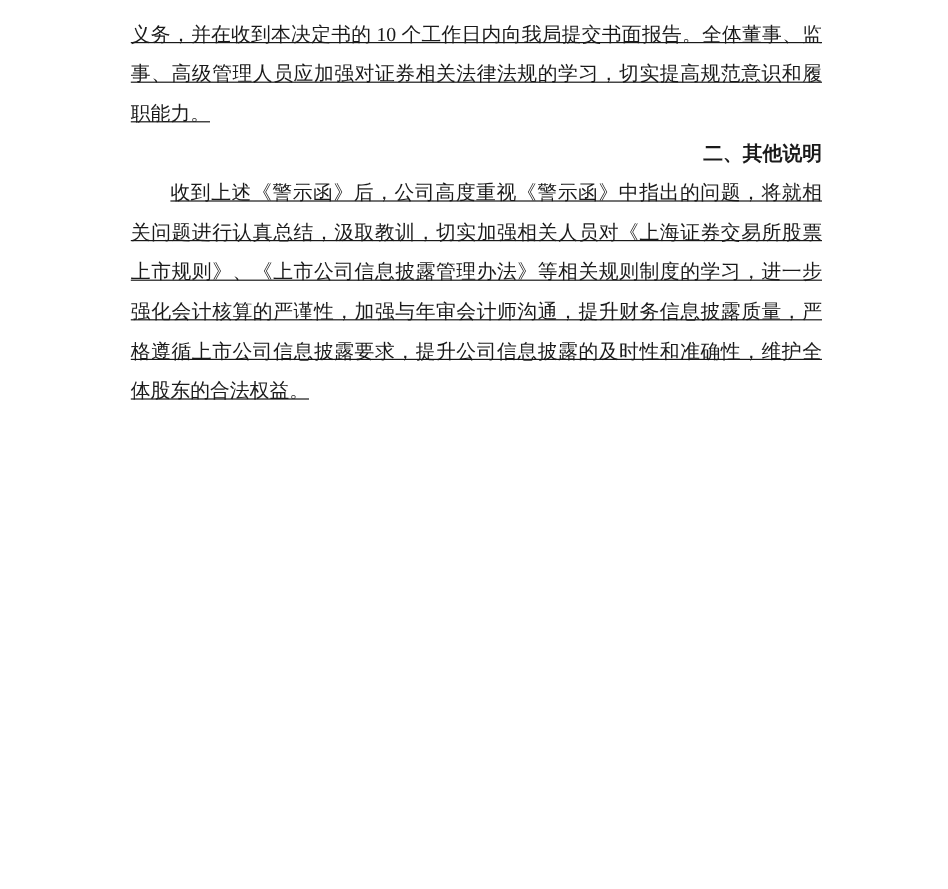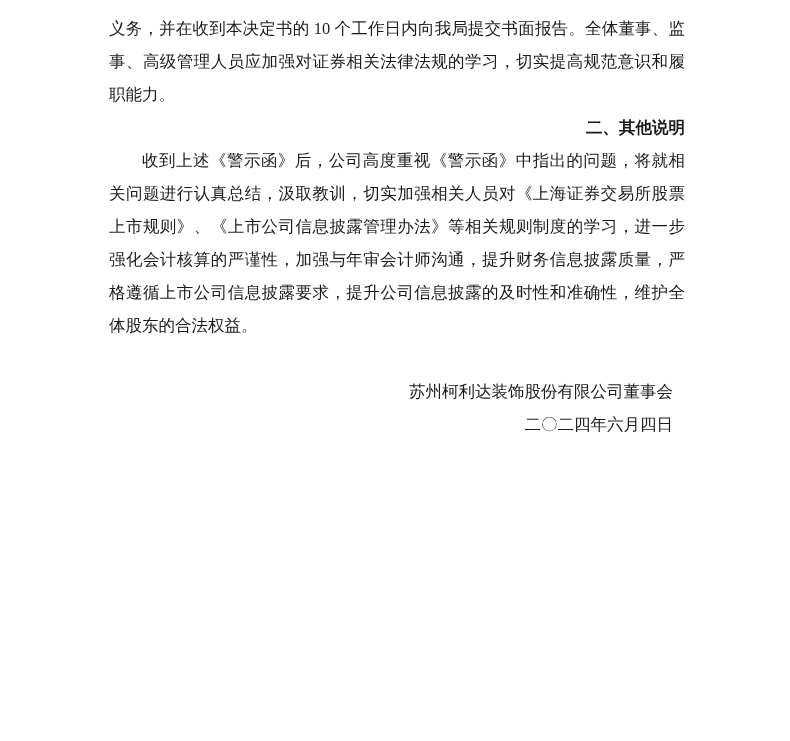--- a/index.html
+++ b/index.html
@@ -19,20 +19,21 @@
     left: 109px;
     width: 576px;
     color: #1a1a1a;
     font-size: 16.5px;
     line-height: 33px;
     text-align: justify;
     text-justify: inter-ideograph;
   }
   .para {
     text-align: justify;
+    text-decoration: underline;
   }
   .para.indent {
     text-indent: 2em;
   }
   .section-heading {
     font-weight: bold;
     text-indent: 2em;
     text-align: right;
   }
   .closing {
@@ -50,18 +51,14 @@
   }
 </style>
 </head>
 <body>
 
 <div class="page">
   <div class="content">
     <p class="para">义务，并在收到本决定书的 10 个工作日内向我局提交书面报告。全体董事、监事、高级管理人员应加强对证券相关法律法规的学习，切实提高规范意识和履职能力。</p>
     <p class="section-heading">二、其他说明</p>
     <p class="para indent">收到上述《警示函》后，公司高度重视《警示函》中指出的问题，将就相关问题进行认真总结，汲取教训，切实加强相关人员对《上海证券交易所股票上市规则》、《上市公司信息披露管理办法》等相关规则制度的学习，进一步强化会计核算的严谨性，加强与年审会计师沟通，提升财务信息披露质量，严格遵循上市公司信息披露要求，提升公司信息披露的及时性和准确性，维护全体股东的合法权益。</p>
-    <div class="sign-block">
-      <p class="sign-line">苏州柯利达装饰股份有限公司董事会</p>
-      <p class="sign-line">二〇二四年六月四日</p>
-    </div>
   </div>
 </div>
 
 </body></html>

